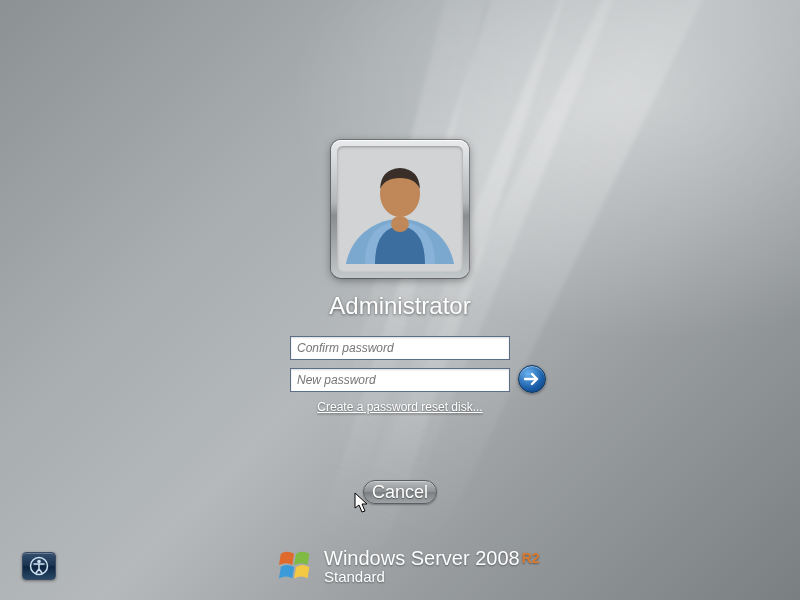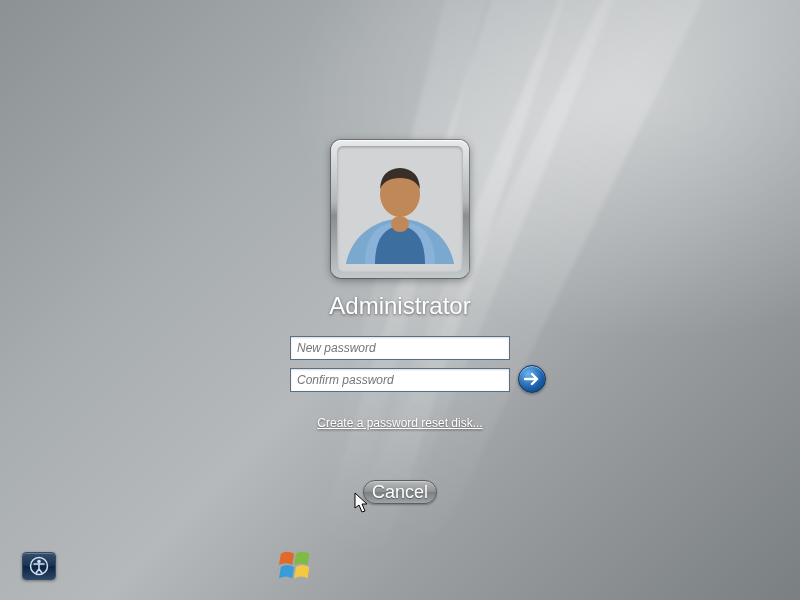--- a/index.html
+++ b/index.html
@@ -92,21 +92,21 @@
       box-shadow: 0 1px 3px rgba(0,0,0,0.4), inset 0 1px 1px rgba(255,255,255,0.5);
       cursor: pointer;
       display: flex;
       align-items: center;
       justify-content: center;
     }
     .reset-link {
       color: #fff;
       font-size: 12px;
       text-decoration: underline;
-      margin-top: 24px;
+      margin-top: 8px;
       text-shadow: 0 1px 2px rgba(0,0,0,0.5);
       cursor: pointer;
     }
     .cancel-btn {
       position: absolute;
       left: 50%;
       top: 480px;
       transform: translateX(-50%);
       width: 74px;
       height: 24px;
@@ -175,22 +175,22 @@
         <ellipse cx="55" cy="40" rx="20" ry="23" fill="#c08858"></ellipse>
         <path d="M35 35 Q36 15 55 14 Q74 15 75 35 Q70 24 55 24 Q40 24 35 35 Z" fill="#3a2f28"></path>
         <ellipse cx="55" cy="70" rx="9" ry="8" fill="#c08858"></ellipse>
       </svg>
     </div>
   </div>
 
   <div class="username">Administrator</div>
 
   <div class="fields">
+    <input type="password" class="field" placeholder="Confirm password" style="">
     <input type="password" class="field" placeholder="New password" style="">
-    <input type="password" class="field" placeholder="Confirm password" style="">
     <button class="go-btn">
       <svg width="16" height="14" viewBox="0 0 16 14">
         <path d="M1 7 L11 7 M8 2 L13 7 L8 12" stroke="#fff" stroke-width="2.4" fill="none" stroke-linecap="round" stroke-linejoin="round"></path>
       </svg>
     </button>
   </div>
 
   <a class="reset-link">Create a password reset disk...</a>
 </div>
 
@@ -208,13 +208,19 @@
   </svg>
 </button>
 
 <div class="branding">
   <svg class="logo-flag" viewBox="0 0 40 40">
     <path d="M3 6 Q9 2 17 6 L15 18 Q9 14 1 18 Z" fill="#e06a2b"></path>
     <path d="M19 6 Q25 2 33 6 L31 18 Q25 14 17 18 Z" fill="#7fba42"></path>
     <path d="M1 20 Q7 16 15 20 L13 32 Q7 28 -1 32 Z" fill="#3a9bd8" transform="translate(2,0)"></path>
     <path d="M17 20 Q23 16 31 20 L29 32 Q23 28 15 32 Z" fill="#f3c843" transform="translate(2,0)"></path>
   </svg>
+  <div class="brand-text">
+    <div class="line1">
+      <span class="thin">Windows Server</span><span>&nbsp;</span><span>2008</span><span class="r2">R2</span>
+    </div>
+    <div class="line2">Standard</div>
+  </div>
 </div>
 
 </body></html>

